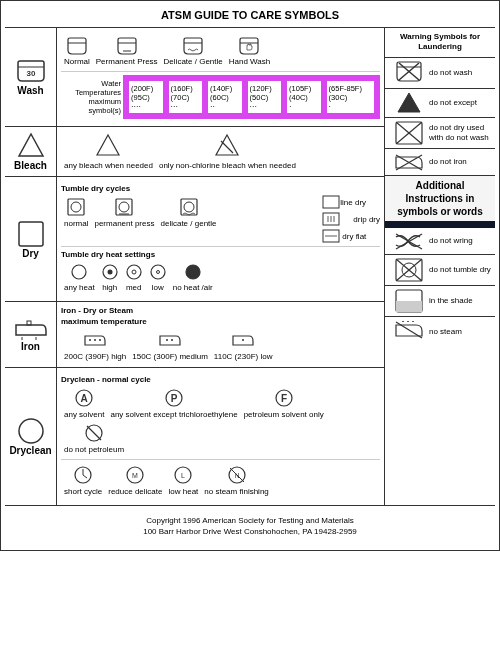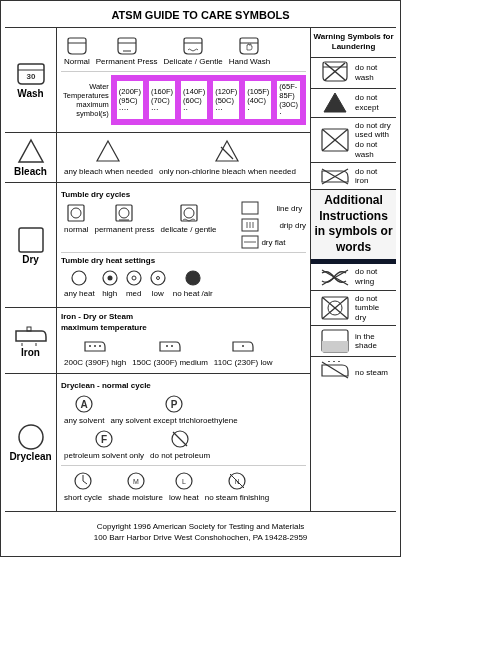--- a/index.html
+++ b/index.html
@@ -4,21 +4,21 @@
   <style>
     * { box-sizing: border-box; margin: 0; padding: 0; }
     body {
       font-family: Arial, Helvetica, sans-serif;
       background: #fff;
       width: 500px;
       min-height: 667px;
       font-size: 9px;
     }
     .page {
-      width: 401px;
+      width: 500px;
       border: 1px solid #333;
       padding: 4px;
     }
     .main-title {
       text-align: center;
       font-size: 11px;
       font-weight: bold;
       padding: 4px 0 6px 0;
       border-bottom: 1px solid #333;
     }
@@ -105,25 +105,25 @@
       display: flex;
       align-items: center;
       justify-content: center;
     }
     .right-label {
       flex: 1;
       font-size: 8px;
       line-height: 1.2;
     }
     .right-section-header {
-      font-size: 12px;
+      font-size: 10px;
       font-weight: bold;
       text-align: center;
       padding: 3px 2px;
-      border-bottom: 5px solid #0f172a;
+      border-bottom: 7px solid #0f172a;
       line-height: 1.3;
       background: #f5f5f5;
     }
     .footer {
       border-top: 1px solid #333;
       text-align: center;
       font-size: 8px;
       padding: 9px 2px;
       line-height: 1.4;
     }
@@ -295,30 +295,30 @@
                     <span>delicate / gentle</span>
                   </div>
                 </div>
               </div>
 
               <div style="display:flex; flex-direction:column; margin-left:4px; font-size:8px;">
                 <div style="display:flex; align-items:center; margin-bottom:3px;">
                   <svg width="18" height="14" viewBox="0 0 18 14">
                     <rect x="1" y="1" width="16" height="12" fill="none" stroke="#333" stroke-width="1"></rect>
                   </svg>
-                  <span style="margin-left:17px;">line dry</span>
+                  <span style="margin-left:0;">line dry</span>
                 </div>
                 <div style="display:flex; align-items:center; margin-bottom:3px;">
                   <svg width="18" height="14" viewBox="0 0 18 14">
                     <rect x="1" y="1" width="16" height="12" fill="none" stroke="#333" stroke-width="1"></rect>
                     <line x1="6" y1="4" x2="6" y2="10" stroke="#333" stroke-width="0.8"></line>
                     <line x1="9" y1="4" x2="9" y2="10" stroke="#333" stroke-width="0.8"></line>
                     <line x1="12" y1="4" x2="12" y2="10" stroke="#333" stroke-width="0.8"></line>
                   </svg>
-                  <span style="margin-left:20px;">drip dry</span>
+                  <span style="margin-left:13px;">drip dry</span>
                 </div>
                 <div style="display:flex; align-items:center;">
                   <svg width="18" height="14" viewBox="0 0 18 14">
                     <rect x="1" y="1" width="16" height="12" fill="none" stroke="#333" stroke-width="1"></rect>
                     <line x1="3" y1="7" x2="15" y2="7" stroke="#333" stroke-width="0.8"></line>
                   </svg>
                   <span style="margin-left:2px;">dry flat</span>
                 </div>
               </div>
             </div>
@@ -470,21 +470,21 @@
                   <line x1="10" y1="10" x2="14" y2="13" stroke="#333" stroke-width="1"></line>
                 </svg>
                 <span>short cycle</span>
               </div>
 
               <div class="symbol">
                 <svg width="20" height="20" viewBox="0 0 20 20">
                   <circle cx="10" cy="10" r="8" fill="none" stroke="#333" stroke-width="1.2"></circle>
                   <text x="10" y="13" text-anchor="middle" font-size="7" fill="#333">M</text>
                 </svg>
-                <span>shade moisture</span>
+                <span>reduce delicate</span>
               </div>
 
               <div class="symbol">
                 <svg width="20" height="20" viewBox="0 0 20 20">
                   <circle cx="10" cy="10" r="8" fill="none" stroke="#333" stroke-width="1.2"></circle>
                   <text x="10" y="13" text-anchor="middle" font-size="7" fill="#333">L</text>
                 </svg>
                 <span>low heat</span>
               </div>
 

